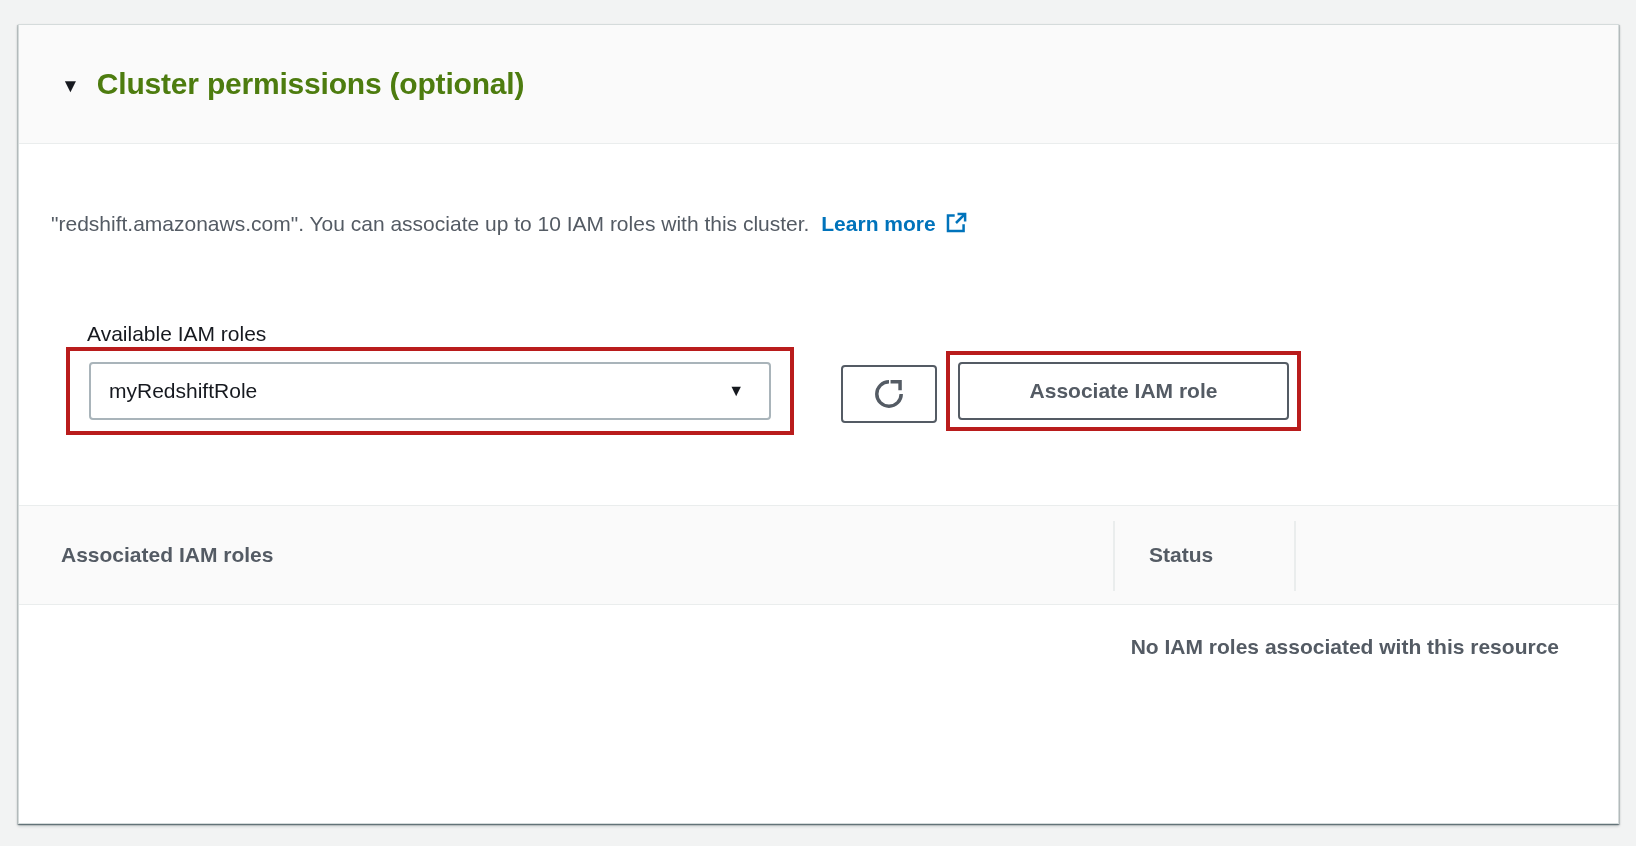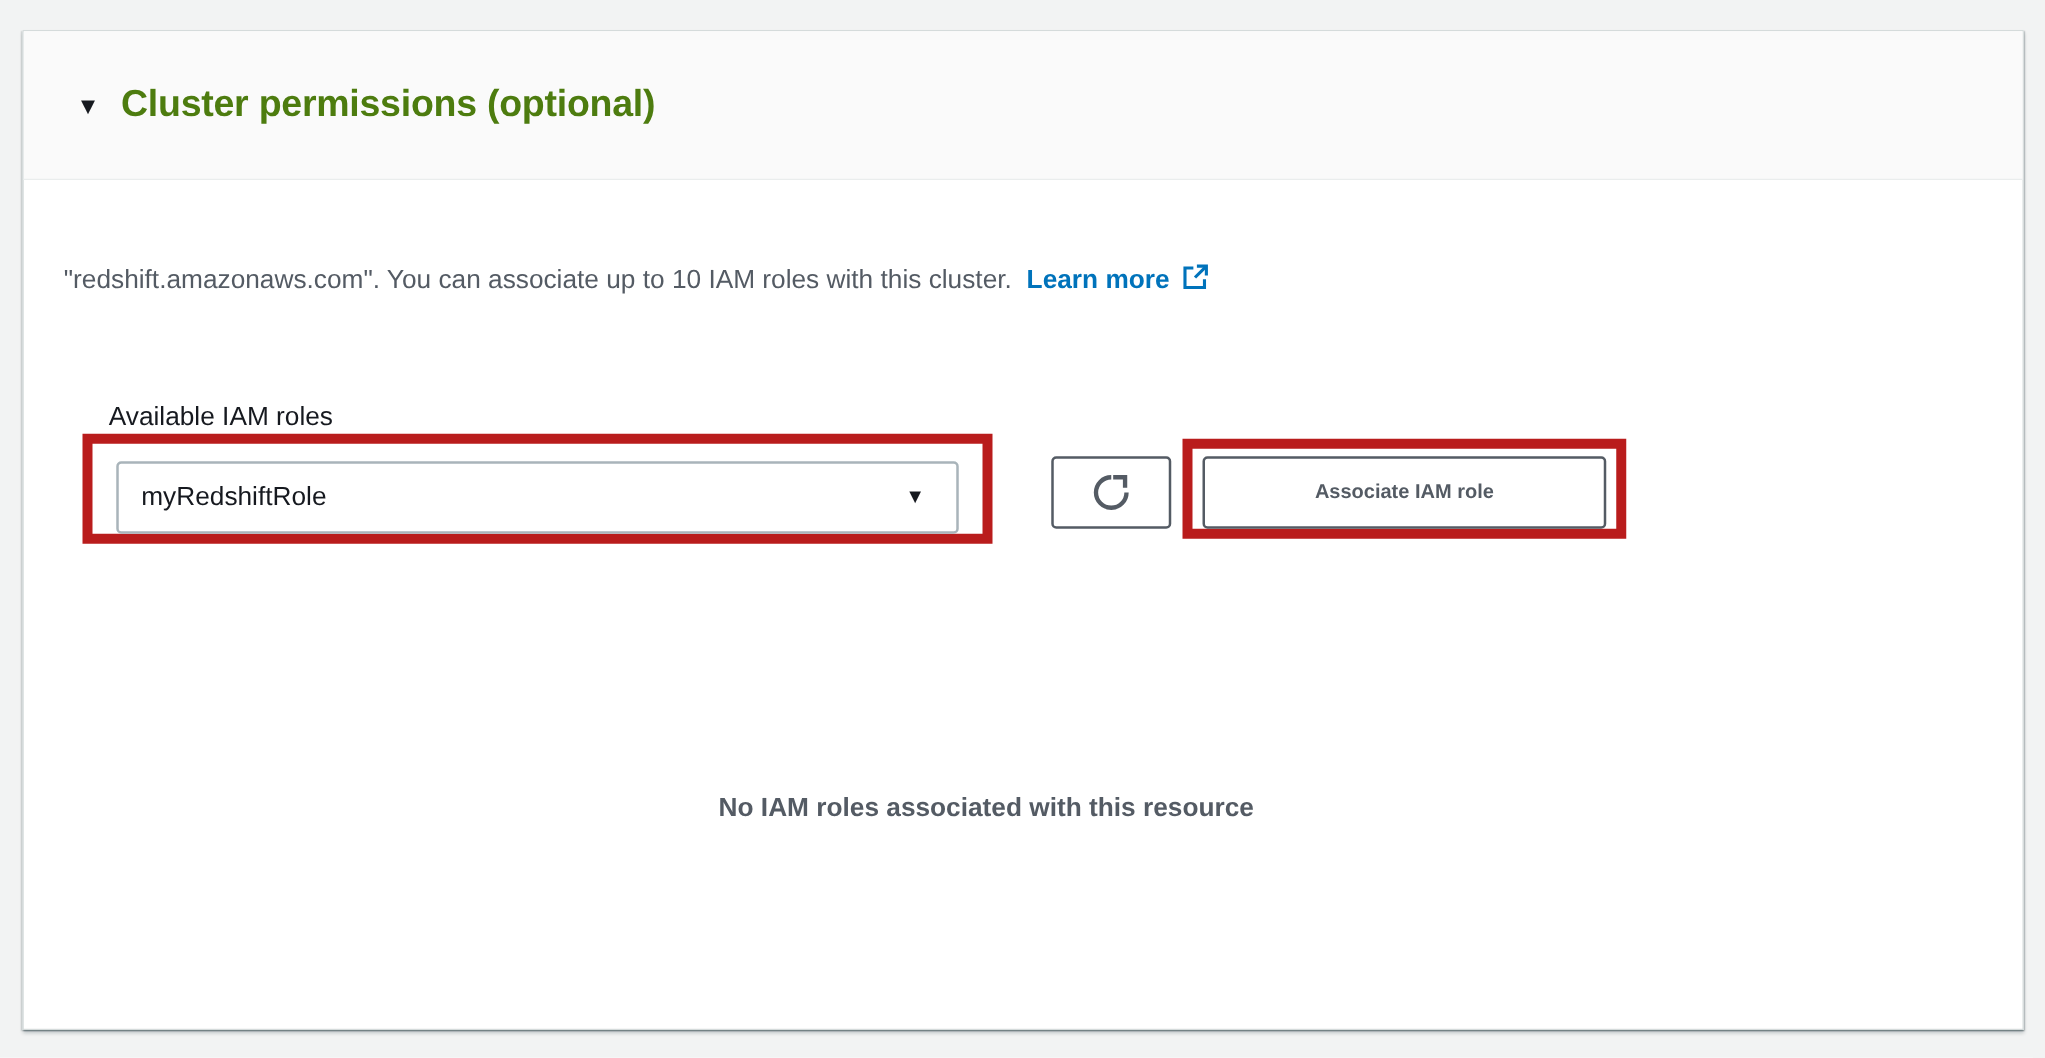--- a/index.html
+++ b/index.html
@@ -43,22 +43,22 @@
     color: #0073bb; font-weight: 700; text-decoration: none;
     margin-left: 6px; cursor: pointer; white-space: nowrap; text-align: right;
   }
   .ext-icon { vertical-align: -5px; margin-left: 7px; }
   .form-label {
     position: absolute; left: 68px; top: 260px;
     font-size: 21px; color: #16191f; line-height: 28px; margin-top: 35px;
   }
   .annotation-box {
     position: absolute;
-    border: 8px solid #b91c1c;
-    display: flex; align-items: flex-end;
+    border: 4px solid #b91c1c;
+    display: flex; align-items: center;
     background: transparent;
   }
   .annotation-box.ann-select { left: 47px; top: 322px; width: 728px; height: 88px; padding: 0 19px; }
   .annotation-box.ann-assoc  { left: 927px; top: 326px; width: 355px; height: 80px; padding: 0 8px; }
   .select {
     flex: 1; height: 58px;
     background: #fff;
     border: 2px solid #a9b4ba;
     border-radius: 4px;
     display: flex; align-items: center; justify-content: space-between;
@@ -70,21 +70,21 @@
   .icon-btn {
     position: absolute; left: 822px; top: 340px;
     width: 96px; height: 58px;
     background: #fff; border: 2px solid #545b64; border-radius: 4px;
     display: flex; align-items: center; justify-content: center;
     cursor: pointer;
   }
   .assoc-btn {
     flex: 1; height: 58px;
     background: #fff; border: 2px solid #545b64; border-radius: 4px;
-    font-family: inherit; font-size: 16px; font-weight: 700; color: #545b64;
+    font-family: inherit; font-size: 21px; font-weight: 700; color: #545b64;
     cursor: pointer;
   }
   .table-header {
     position: absolute; left: 0; top: 480px; right: 0; height: 100px;
     background: #fafafa;
     border-top: 1px solid #eaeded;
     border-bottom: 1px solid #eaeded;
   }
   .th-roles {
     position: absolute; left: 42px; top: 0; height: 100%;
@@ -96,21 +96,21 @@
     display: flex; align-items: center;
     font-size: 21px; font-weight: 700; color: #545b64;
   }
   .col-divider {
     position: absolute; top: 15px; width: 2px; height: 70px; background: #eaeded;
   }
   .col-divider.d1 { left: 1094px; }
   .col-divider.d2 { left: 1275px; }
   .table-empty {
     position: absolute; left: 0; top: 610px; width: 1540px;
-    text-align: center;
+    text-align: right;
     font-size: 21px; font-weight: 700; color: #545b64;
   }
 </style>
 </head>
 <body>
 
 <div class="card">
 
   <div class="card-header">
     <span class="caret">▼</span>
@@ -140,16 +140,22 @@
     <svg width="36" height="36" viewBox="0 0 28 28" fill="none" stroke="#545b64" stroke-width="2.7">
       <path d="M14 4.5 A 9.5 9.5 0 1 0 23.5 14"></path>
       <polyline points="15.2,4.5 22.6,4.5 22.6,11"></polyline>
     </svg>
   </button>
 
   <div class="annotation-box ann-assoc">
     <button class="assoc-btn">Associate IAM role</button>
   </div>
 
+  <div class="table-header">
+    <div class="th-roles">Associated IAM roles</div>
+    <div class="col-divider d1"></div>
+    <div class="th-status">Status</div>
+    <div class="col-divider d2"></div>
+  </div>
 
   <div class="table-empty">No IAM roles associated with this resource</div>
 
 </div>
 
 </body></html>

